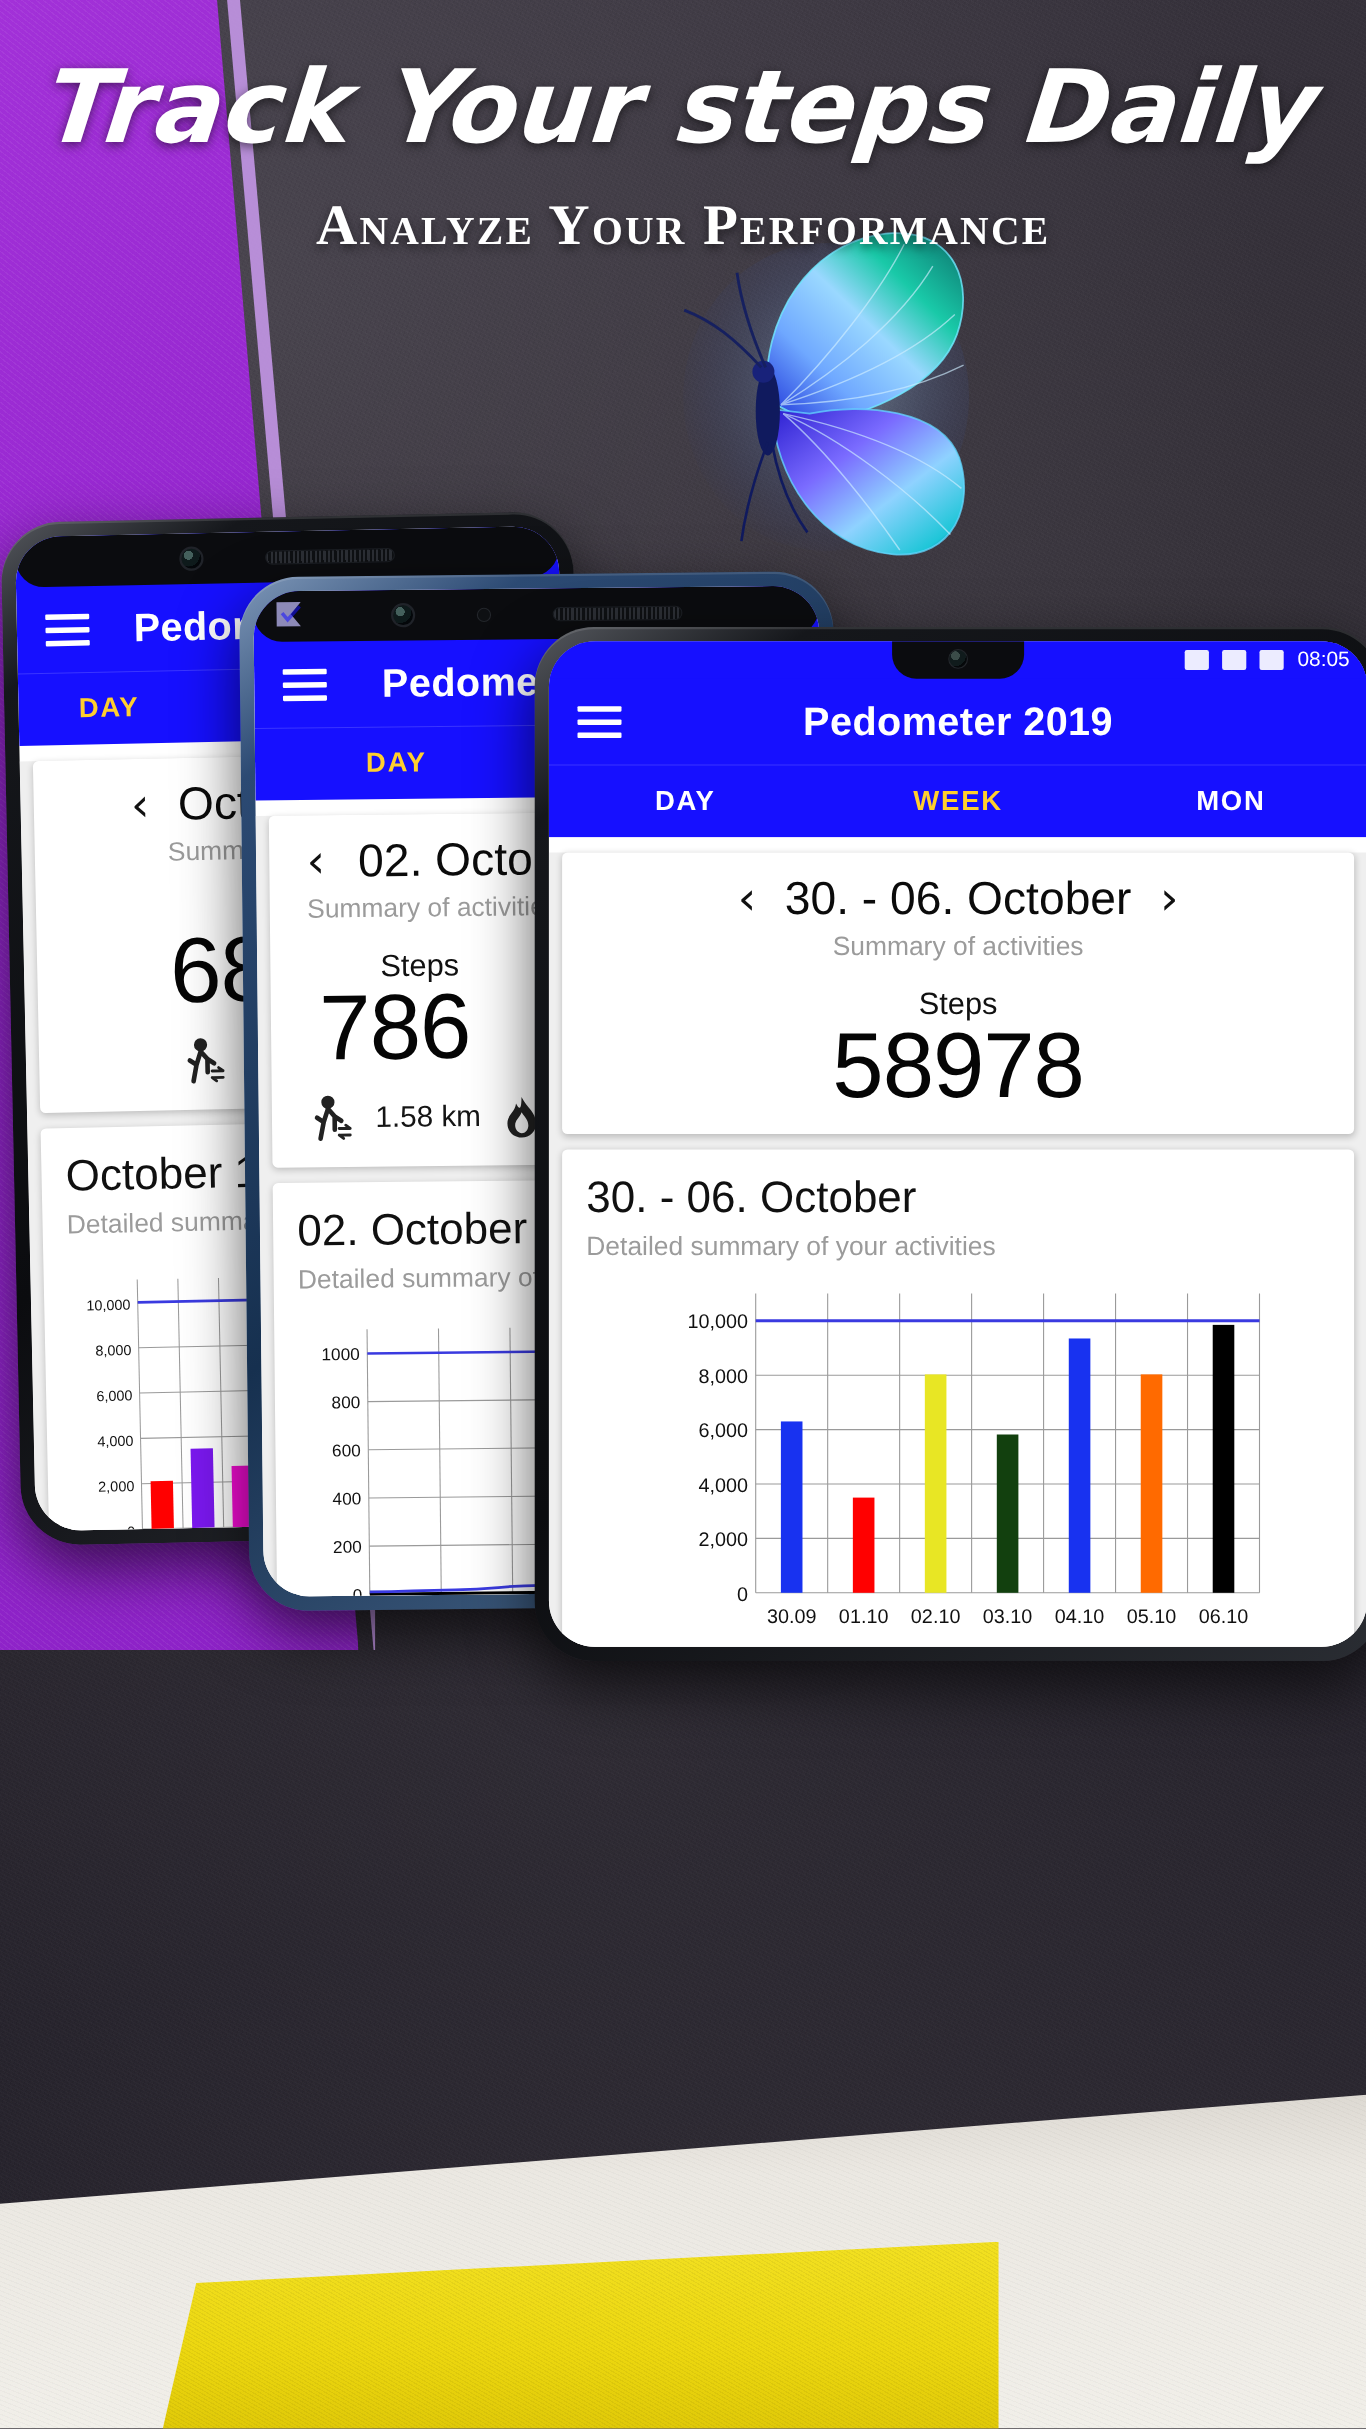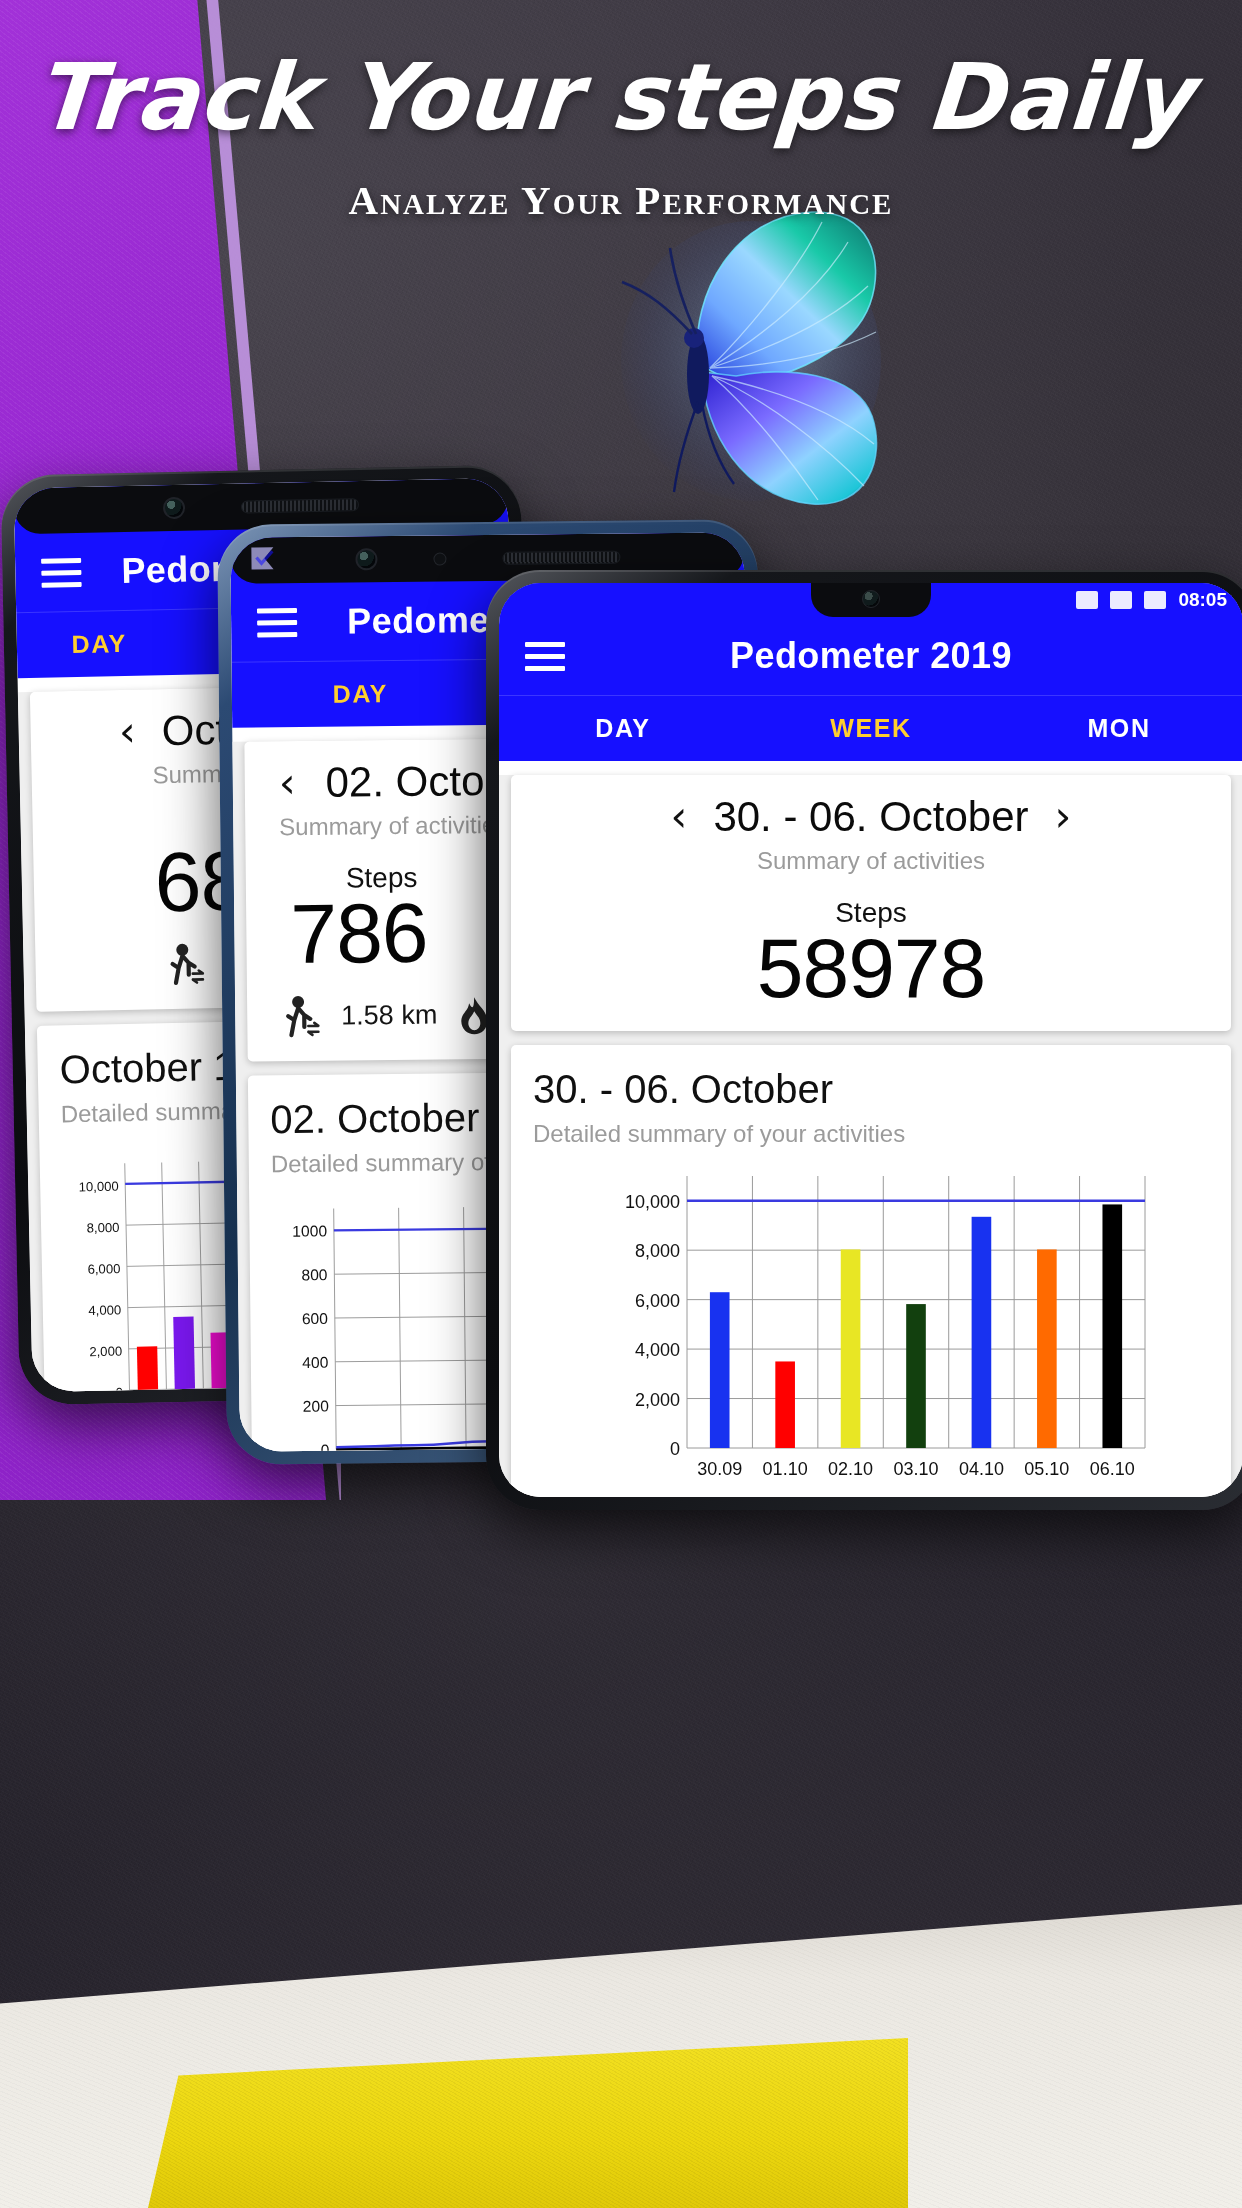--- a/index.html
+++ b/index.html
@@ -61,21 +61,21 @@
   .headline1 {
     font-family:"DejaVu Sans", sans-serif;
     font-size:92px; font-weight:700; font-style:italic;
     color:#ffffff; letter-spacing:.5px; line-height:1.05;
     text-shadow: 0 3px 10px rgba(0,0,0,.55);
     transform: skewX(-7deg);
   }
   .headline2 {
     margin-top:32px;
     font-family:"Liberation Serif", serif;
-    font-size:41px; font-weight:700;
+    font-size:52px; font-weight:700;
     color:#ffffff; line-height:1.05;
     font-variant: small-caps;
     letter-spacing:2px;
     text-shadow: 0 3px 9px rgba(0,0,0,.55);
   }
 
   
   .butterfly { position:absolute; left:586px; top:196px; width:300px; height:350px; z-index:7; }
 
   
@@ -128,21 +128,21 @@
   .app-title {
     flex:1; text-align:center; font-size:36px; font-weight:700;
     letter-spacing:.4px; padding-right:40px; white-space:nowrap;
   }
   .tabbar { display:flex; height:66px; align-items:center; border-top:1px solid rgba(255,255,255,.16); }
   .tab { flex:1; text-align:center; font-size:25px; font-weight:700; color:#fff; letter-spacing:1.6px; white-space:nowrap; }
   .tab.active { color:#ffcf2e; }
 
   .statusbar { height:34px; background:#1610ff; display:flex; align-items:center; justify-content:flex-end; gap:12px; padding:0 16px; }
   .statusbar .sicon { width:22px;height:18px;background:#fff;opacity:.92;border-radius:2px; }
-  .statusbar .stime { color:#fff; font-size:19px; font-weight:700; }
+  .statusbar .stime { color:#fff; font-size:19px; font-weight:400; }
 
   .card {
     background:#fff; border-radius:5px; margin:14px 12px;
     box-shadow:0 2px 7px rgba(0,0,0,.22);
     padding:18px 0 22px;
   }
   .daterow { display:flex; align-items:center; justify-content:center; gap:26px; padding:0 18px; }
   .chev { font-size:42px; color:#111; line-height:1; font-family:"DejaVu Sans",sans-serif; flex:0 0 auto; }
   .datetitle { font-size:42px; color:#0b0b0b; font-weight:400; white-space:nowrap; }
   .subtle { text-align:center; color:#9b9b9b; font-size:24px; margin-top:6px; }

